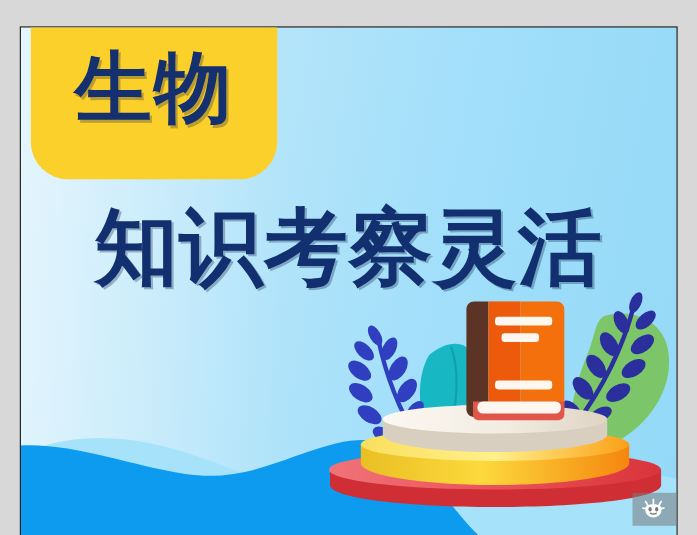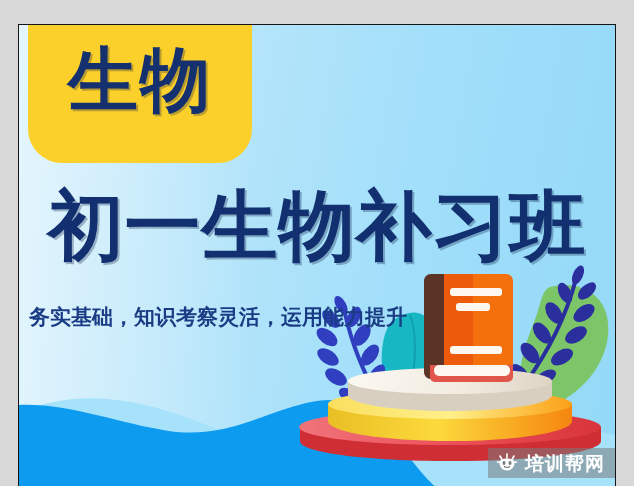--- a/index.html
+++ b/index.html
@@ -272,36 +272,34 @@
           <stop offset="1" stop-color="#ded4c4"></stop>
         </linearGradient>
       </defs>
     </svg>
   </div>
 
   <div id="subject-badge">
     <div id="subject-badge-label">生物</div>
   </div>
 
-  <div id="headline">初一生物补习班</div>
-
-  <div id="subtitle">务实基础，知识考察灵活，运用能力提升</div>
+  <div id="headline">知识考察灵活</div>
+
 
 
   <div id="watermark">
     <svg id="watermark-icon" width="22" height="20" viewBox="0 0 22 20">
       <g stroke="#ffffff" stroke-width="1.6" stroke-linecap="round">
         <line x1="11" y1="1" x2="11" y2="5"></line>
         <line x1="4" y1="3" x2="6" y2="6.5"></line>
         <line x1="18" y1="3" x2="16" y2="6.5"></line>
         <line x1="1.5" y1="9" x2="5" y2="9.5"></line>
         <line x1="20.5" y1="9" x2="17" y2="9.5"></line>
       </g>
       <path d="M3.5,9.5 C3.5,7 7,5.5 11,5.5 C15,5.5 18.5,7 18.5,9.5
                C18.5,14 15.5,17.5 11,17.5 C6.5,17.5 3.5,14 3.5,9.5 Z" fill="#ffffff"></path>
       <ellipse cx="8" cy="10" rx="1.5" ry="2" fill="#787a7c"></ellipse>
       <ellipse cx="14" cy="10" rx="1.5" ry="2" fill="#787a7c"></ellipse>
       <path d="M8.5,13.6 C9.4,14.6 12.6,14.6 13.5,13.6" stroke="#787a7c" stroke-width="1.4" fill="none" stroke-linecap="round"></path>
     </svg>
-    <div id="watermark-text">培训帮网</div>
   </div>
 
 </div>
 
 </body></html>

